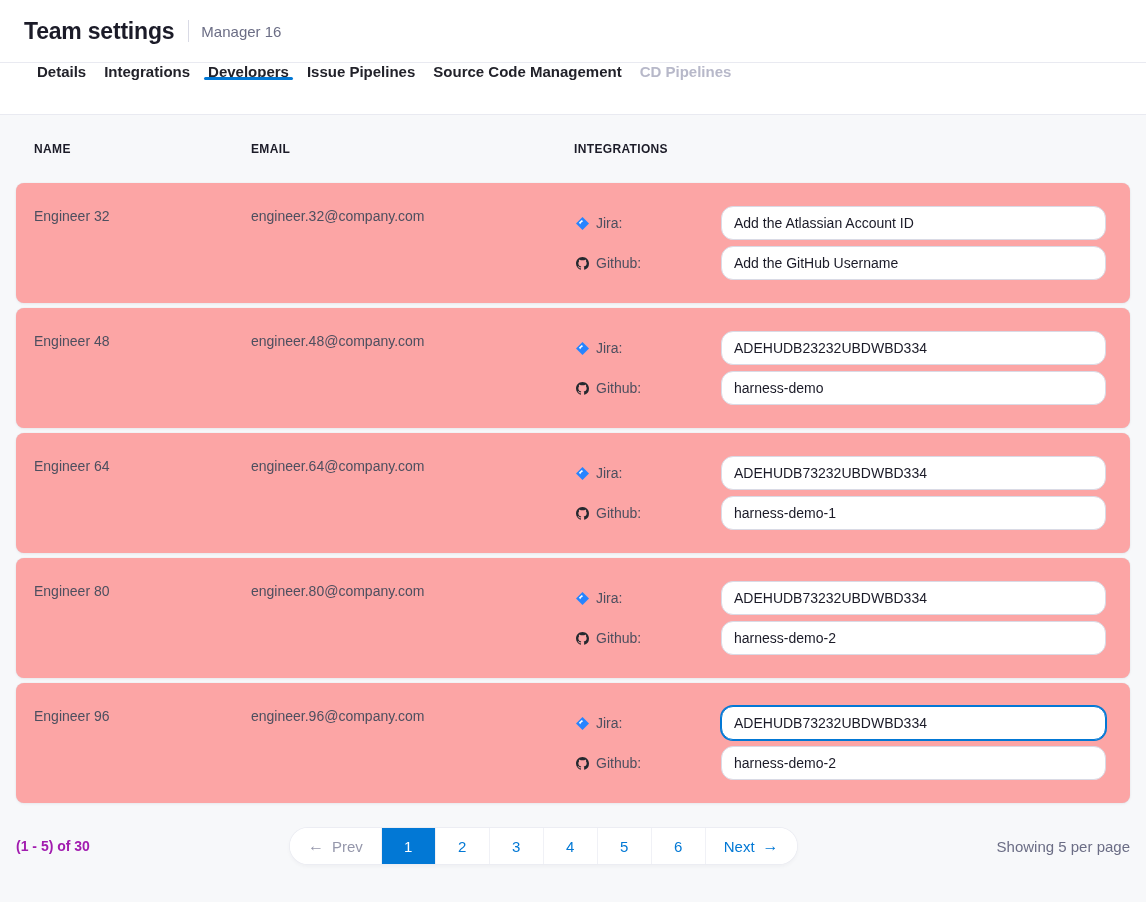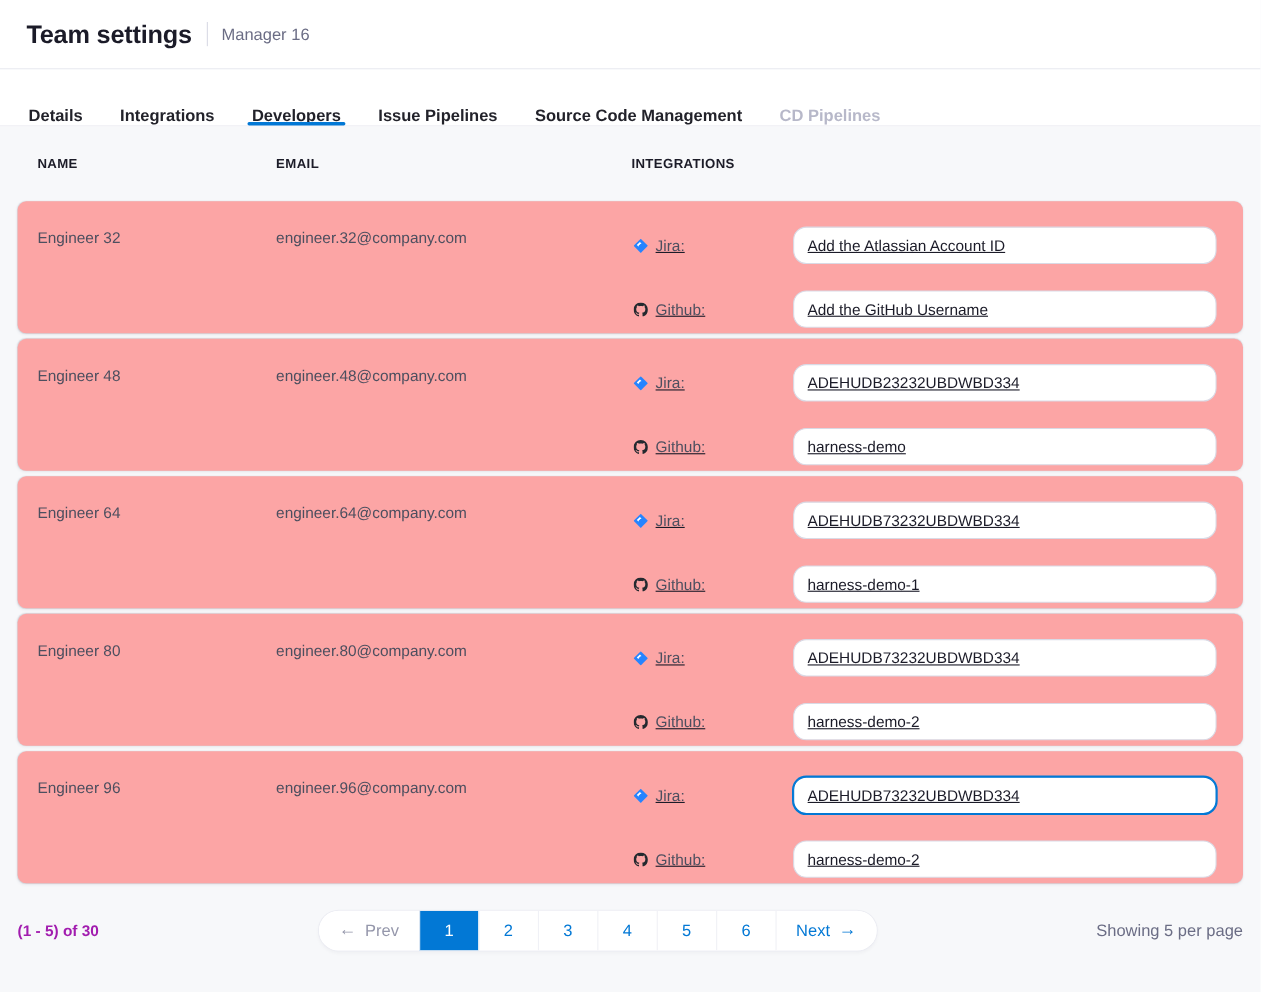--- a/index.html
+++ b/index.html
@@ -29,23 +29,23 @@
     height: 22px;
     background: #d9dae5;
     margin: 0 12px 0 14px;
   }
   .subtitle { font-size: 15px; color: #6b6d85; }
 
   
   .tabbar {
     height: 53px;
     display: flex;
-    align-items: flex-end;
-    gap: 30px;
-    padding: 0 24px;
+    align-items: flex-start;
+    gap: 14px;
+    padding: 0 35px;
     border-top: 1px solid #e9eaf1;
     border-bottom: 1px solid #e9eaf1;
     background: #ffffff;
   }
   .tab {
     position: relative;
     display: flex;
     align-items: center;
     background: none;
     border: none;
@@ -98,22 +98,21 @@
   .cell-name, .cell-email {
     padding-top: 24px;
     font-size: 14px;
     line-height: 18px;
     color: #4d4f5f;
   }
   .cell-integrations {
     padding: 23px 0;
     display: flex;
     flex-direction: column;
-    gap: 24px;
-    text-decoration: underline;
+    gap: 6px;
   }
   .int-line { display: flex; align-items: center; height: 34px; }
   .int-label {
     width: 147px;
     display: flex;
     align-items: center;
     gap: 7px;
     font-size: 14px;
     color: #4d4f5f;
     padding-left: 2px;

